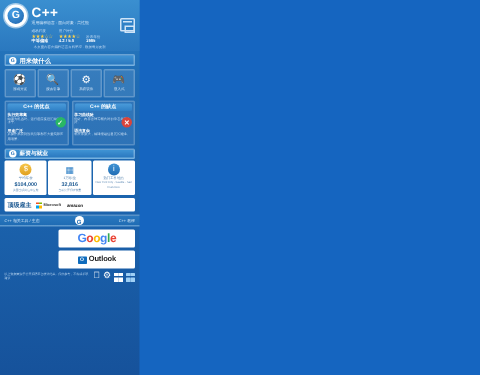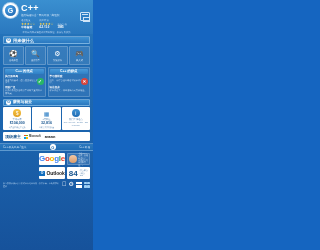--- a/index.html
+++ b/index.html
@@ -305,30 +305,20 @@
   <div class="apps">
     <div class="apps-left">
       <div class="app">
         <div class="g-logo"><i class="g1">G</i><i class="g2">o</i><i class="g3">o</i><i class="g4">g</i><i class="g5">l</i><i class="g6">e</i></div>
       </div>
       <div class="app">
         <div class="ol-mark">O</div>
         <div class="ol-txt">Outlook</div>
       </div>
     </div>
-    <div class="apps-right">
-      <div class="testi">
-        <div class="avatar"></div>
-        <div class="testi-txt">“学会 C++ 之后，我顺利进入了一家游戏公司做引擎开发。”</div>
-      </div>
-      <div class="score-box">
-        <div class="score-num">84</div>
-        <div class="score-txt">综合评分 / 满分 100</div>
-      </div>
-    </div>
   </div>
 
   <div class="bottom">
     <div class="bottom-txt">以上数据来源于公开招聘平台统计结果 · 仅供参考，不构成求职建议</div>
     <div class="plats">
       <div class="plat"></div>
       <div class="plat">⚙</div>
       <div class="plat win">
           <i></i>
           <i></i>

